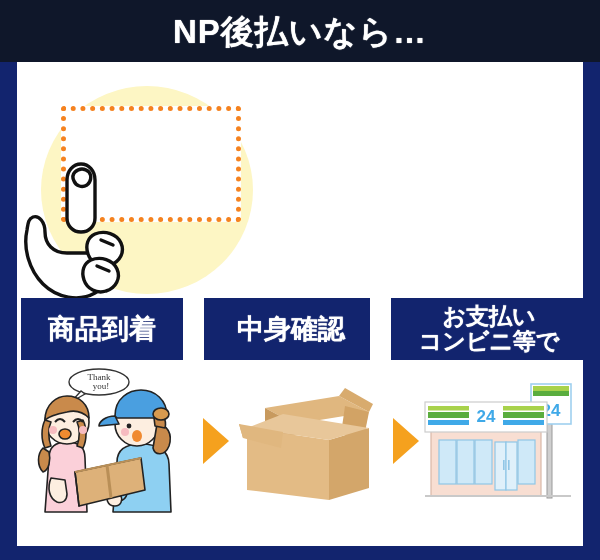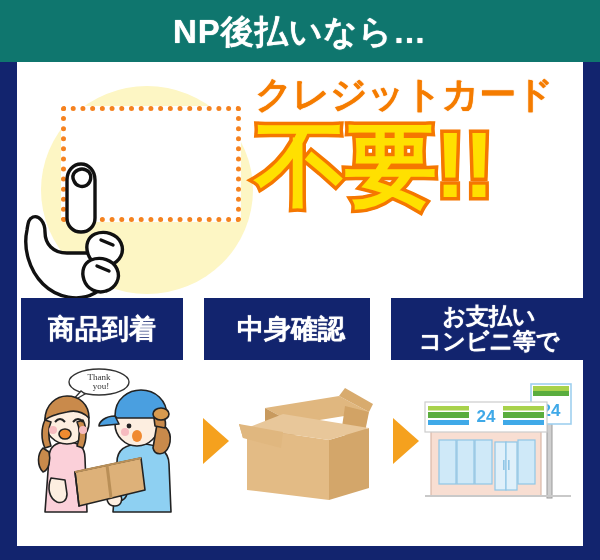--- a/index.html
+++ b/index.html
@@ -20,21 +20,21 @@
     background: #12246e;
     overflow: hidden;
   }
 
   
   .header {
     position: absolute;
     left: 0; top: 0;
     width: 600px;
     height: 62px;
-    background: #0f766e;
+    background: #0f172a;
     display: flex;
     align-items: center;
     justify-content: center;
   }
   .header-title {
     color: #ffffff;
     font-size: 33px;
     font-weight: bold;
     letter-spacing: 1px;
     line-height: 1;
@@ -216,24 +216,20 @@
             <path d="M86 82 C96 78 108 82 112 91 C116 100 111 110 101 113 C92 116 82 111 79 102 C76 93 79 85 86 82 Z"></path>
 
             <path d="M82 108 C92 104 104 108 108 117 C112 126 107 136 97 139 C88 142 78 137 75 128 C72 119 75 111 82 108 Z"></path>
 
             <path d="M92 88 L104 93" fill="none"></path>
             <path d="M88 114 L100 119" fill="none"></path>
           </g>
         </svg>
       </div>
 
-      <div class="hero-text">
-        <div class="credit-line">クレジットカード</div>
-        <div class="fuyou-line">不要!!</div>
-      </div>
     </div>
 
     <div class="steps">
 
       <div class="step-box b1">
         <div class="step-line">商品到着</div>
       </div>
 
       <div class="step-box b2">
         <div class="step-line">中身確認</div>

